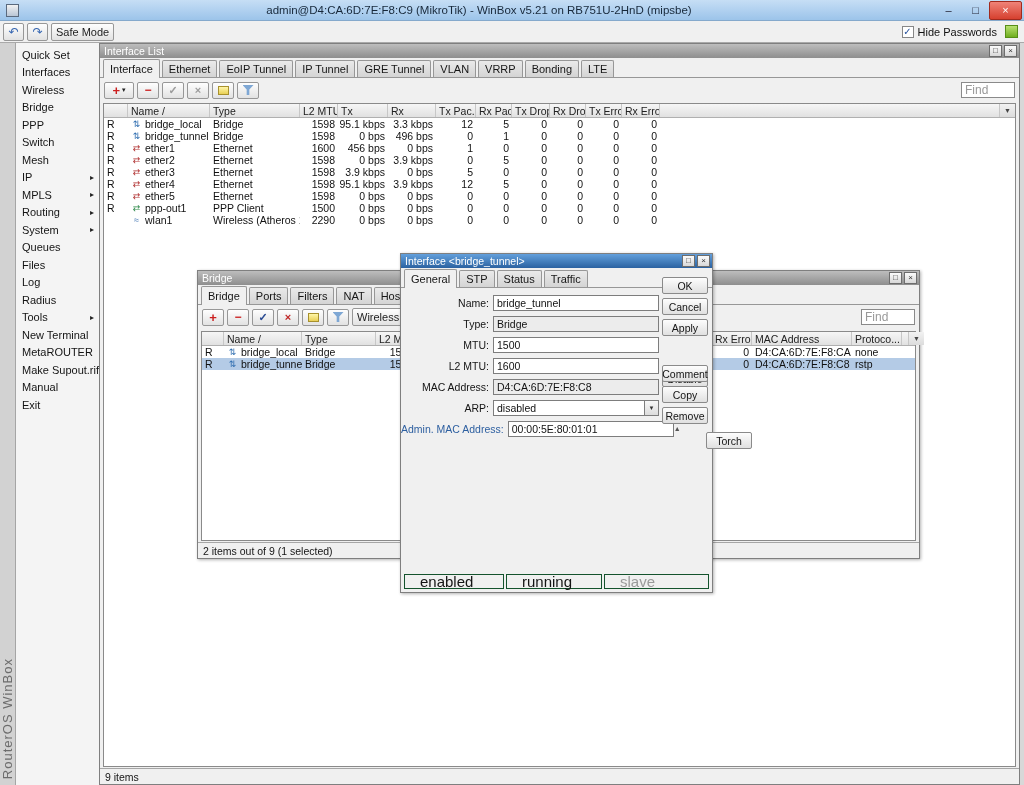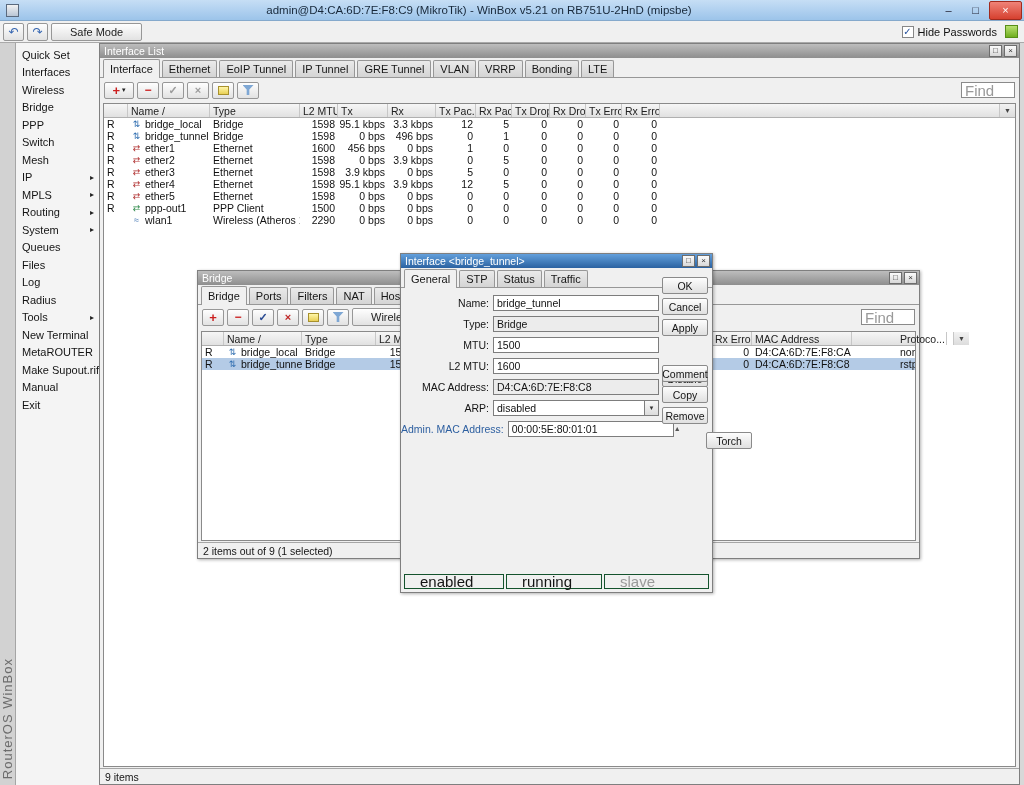--- a/index.html
+++ b/index.html
@@ -8,21 +8,21 @@
 
   
   .titlebar{position:absolute;left:0;top:0;width:100%;height:21px;background:linear-gradient(#c6def5,#9cc4ea);border-bottom:1px solid #85a9cc;display:flex;align-items:center;padding:0 2px;box-sizing:border-box;}
   .appicon{width:13px;height:13px;margin:0 4px;background:linear-gradient(#f2f2f2,#b9c6d6);border:1px solid #5a6a7e;box-sizing:border-box;}
   .tb-title{flex:1;text-align:center;font-size:11.5px;color:#17283a;white-space:nowrap;overflow:hidden;}
   .winbtn{width:27px;height:19px;display:flex;align-items:center;justify-content:center;font-size:11px;color:#223;}
   .winbtn.close{background:linear-gradient(#ef8378,#d6402f);border:1px solid #a02a1e;color:#fff;width:33px;border-radius:2px;box-sizing:border-box;}
 
   
   .apptoolbar{position:absolute;left:0;top:21px;width:100%;height:22px;background:#f0f0f0;border-bottom:1px solid #a9a9a9;display:flex;align-items:center;padding:0 3px;gap:3px;box-sizing:border-box;}
-  .tbtn{height:18px;border:1px solid #979797;background:linear-gradient(#fefefe,#e2e2e2);border-radius:2px;display:inline-flex;align-items:center;justify-content:center;font-size:11px;padding:0 18px;color:#1d1d1d;box-sizing:border-box;white-space:nowrap;}
+  .tbtn{height:18px;border:1px solid #979797;background:linear-gradient(#fefefe,#e2e2e2);border-radius:2px;display:inline-flex;align-items:center;justify-content:center;font-size:11px;padding:0 4px;color:#1d1d1d;box-sizing:border-box;white-space:nowrap;}
   .icon-btn{width:21px;padding:0;}
   .uglyph{color:#3565b0;font-size:12px;line-height:1;}
   .spacer{flex:1;}
   .hp{display:flex;align-items:center;gap:4px;}
   .checkbox{width:12px;height:12px;border:1px solid #878787;background:#fff;display:flex;align-items:center;justify-content:center;font-size:10px;color:#27519c;box-sizing:border-box;}
   .quality-icon{width:13px;height:13px;background:linear-gradient(#b9e171,#6fae1f);border:1px solid #568e18;margin:0 3px 0 4px;box-sizing:border-box;}
 
   
   .brand-strip{position:absolute;left:0;top:43px;width:16px;height:742px;background:#d2d2d2;border-right:1px solid #a5a5a5;display:flex;align-items:flex-end;justify-content:center;box-sizing:border-box;}
   .brand{writing-mode:vertical-rl;transform:rotate(180deg);color:#6c6c6c;font-size:13px;letter-spacing:1px;padding:6px 0;white-space:nowrap;}
@@ -52,21 +52,21 @@
   .wtb.wide{width:30px;}
   .add-glyph{color:#cc1f1f;font-weight:bold;font-size:13px;line-height:1;}
   .minus-glyph{color:#cc1f1f;font-weight:bold;font-size:12px;line-height:1;}
   .check-glyph{color:#9c9c9c;font-weight:bold;font-size:11px;line-height:1;}
   .x-glyph{color:#9c9c9c;font-weight:bold;font-size:11px;line-height:1;}
   .bridge-win .check-glyph{color:#2a4b93;}
   .bridge-win .x-glyph{color:#c02525;}
   .caret-glyph{font-size:7px;color:#222;margin-left:2px;}
   .note-icon{width:11px;height:9px;background:linear-gradient(#fff6a8,#e9d056);border:1px solid #a8912d;display:inline-block;box-sizing:border-box;}
   .funnel-icon{width:11px;height:10px;background:#7ea7d4;display:inline-block;clip-path:polygon(0 0,100% 0,62% 45%,62% 100%,38% 100%,38% 45%);}
-  .find{margin-left:auto;width:54px;height:16px;border:1px solid #8a8a8a;font-size:15px;padding:0 3px;font-family:"Liberation Sans",sans-serif;color:#222;box-sizing:border-box;}
+  .find{margin-left:auto;width:54px;height:16px;border:1px solid #8a8a8a;font-size:12px;padding:0 3px;font-family:"Liberation Sans",sans-serif;color:#222;box-sizing:border-box;}
   .find::placeholder{color:#999;}
 
   
   .grid{position:absolute;left:3px;right:3px;background:#fff;border:1px solid #8a8a8a;display:flex;flex-direction:column;box-sizing:border-box;}
   .iface-win .grid{top:59px;bottom:17px;}
   .bridge-win .grid{top:60px;bottom:17px;}
   .ghead{display:flex;height:13px;background:linear-gradient(#f6f6f6,#e1e1e1);border-bottom:1px solid #b0b0b0;flex:0 0 auto;}
   .gh{display:flex;align-items:center;padding:0 3px;border-right:1px solid #c7c7c7;font-size:10.5px;color:#222;overflow:hidden;white-space:nowrap;box-sizing:border-box;}
   .gh.fill{flex:1;border-right:none;}
   .ghdrop{width:15px;flex:0 0 15px;display:flex;align-items:center;justify-content:center;font-size:7px;color:#444;border-left:1px solid #c7c7c7;background:linear-gradient(#f2f2f2,#dcdcdc);}
@@ -77,21 +77,21 @@
   .gc.num{justify-content:flex-end;}
   .ric{font-style:normal;font-size:9px;margin-right:3px;width:11px;text-align:center;flex:0 0 auto;}
   .ic-bridge::before{content:"⇅";color:#2e6db0;}
   .ic-ether::before{content:"⇄";color:#b03030;}
   .ic-ppp::before{content:"⇄";color:#2e8a4a;}
   .ic-wlan::before{content:"≈";color:#4a7ab5;}
   .c0{flex:0 0 24px;}.c1{flex:0 0 82px;}.c2{flex:0 0 90px;}.c3{flex:0 0 38px;}.c4{flex:0 0 50px;}.c5{flex:0 0 48px;}
   .c6{flex:0 0 40px;}.c7{flex:0 0 36px;}.c8{flex:0 0 38px;}.c9{flex:0 0 36px;}.c10{flex:0 0 36px;}.c11{flex:0 0 38px;}
   .b0{flex:0 0 22px;}.b1{flex:0 0 78px;}.b2{flex:0 0 74px;}.b3{flex:0 0 40px;}.b4{flex:0 0 52px;}.b5{flex:0 0 48px;}
   .b6{flex:0 0 40px;}.b7{flex:0 0 40px;}.b8{flex:0 0 38px;}.b9{flex:0 0 38px;}.b10{flex:0 0 40px;}.b11{flex:0 0 40px;}
-  .b12{flex:0 0 100px;}.b13{flex:0 0 50px;margin-left:45px;}
+  .b12{flex:0 0 100px;}.b13{flex:0 0 50px;}
   .wstatus{position:absolute;left:0;right:0;bottom:0;height:16px;background:#f0f0f0;border-top:1px solid #a6a6a6;display:flex;align-items:center;padding:0 5px;font-size:10.5px;color:#141414;box-sizing:border-box;}
 
   
   .dform{position:absolute;left:0;top:38px;width:258px;}
   .frow{display:flex;align-items:center;height:21px;}
   .frow label{margin-left:auto;font-size:10.5px;color:#141414;padding-right:4px;white-space:nowrap;}
   .frow label.blue{color:#2d5fa0;}
   .din{height:16px;border:1px solid #7d7d7d;font-size:10.5px;padding:0 3px;background:#fff;font-family:"Liberation Sans",sans-serif;color:#111;box-sizing:border-box;flex:0 0 166px;width:166px;}
   .din.ro{background:#ececec;}
   .combo{display:flex;flex:0 0 166px;width:166px;}

